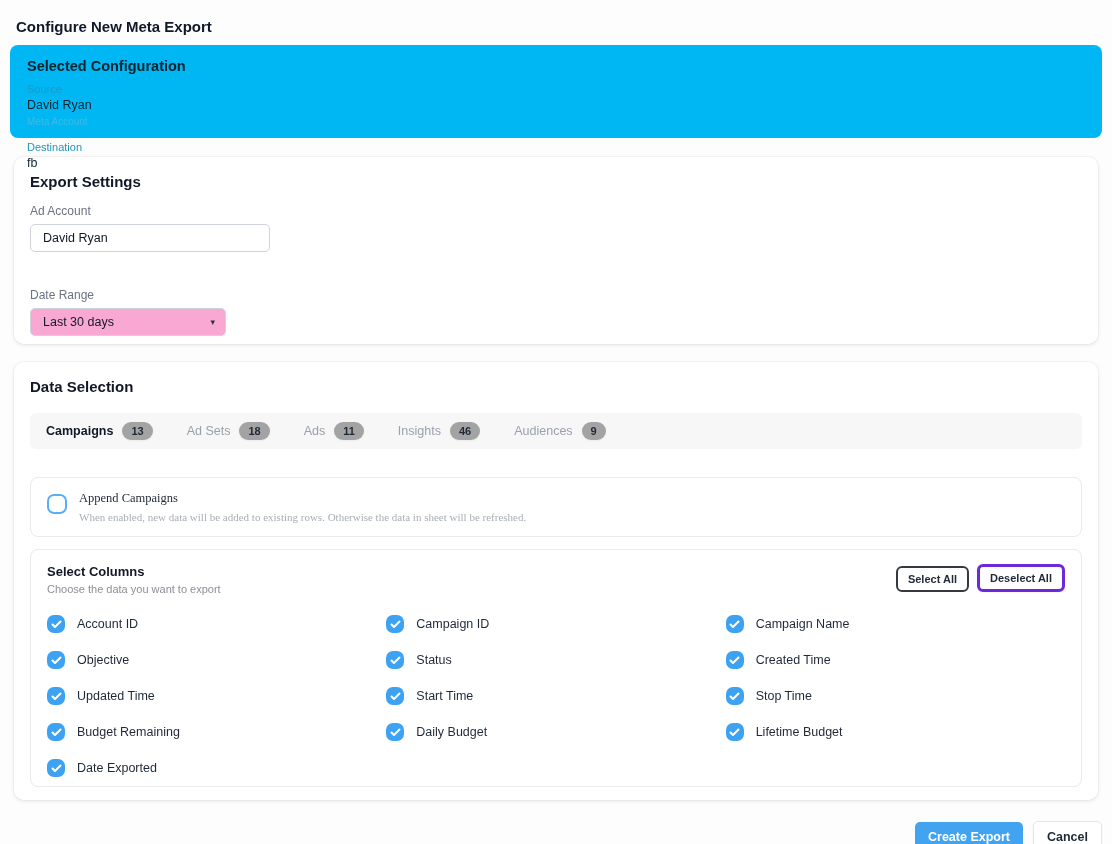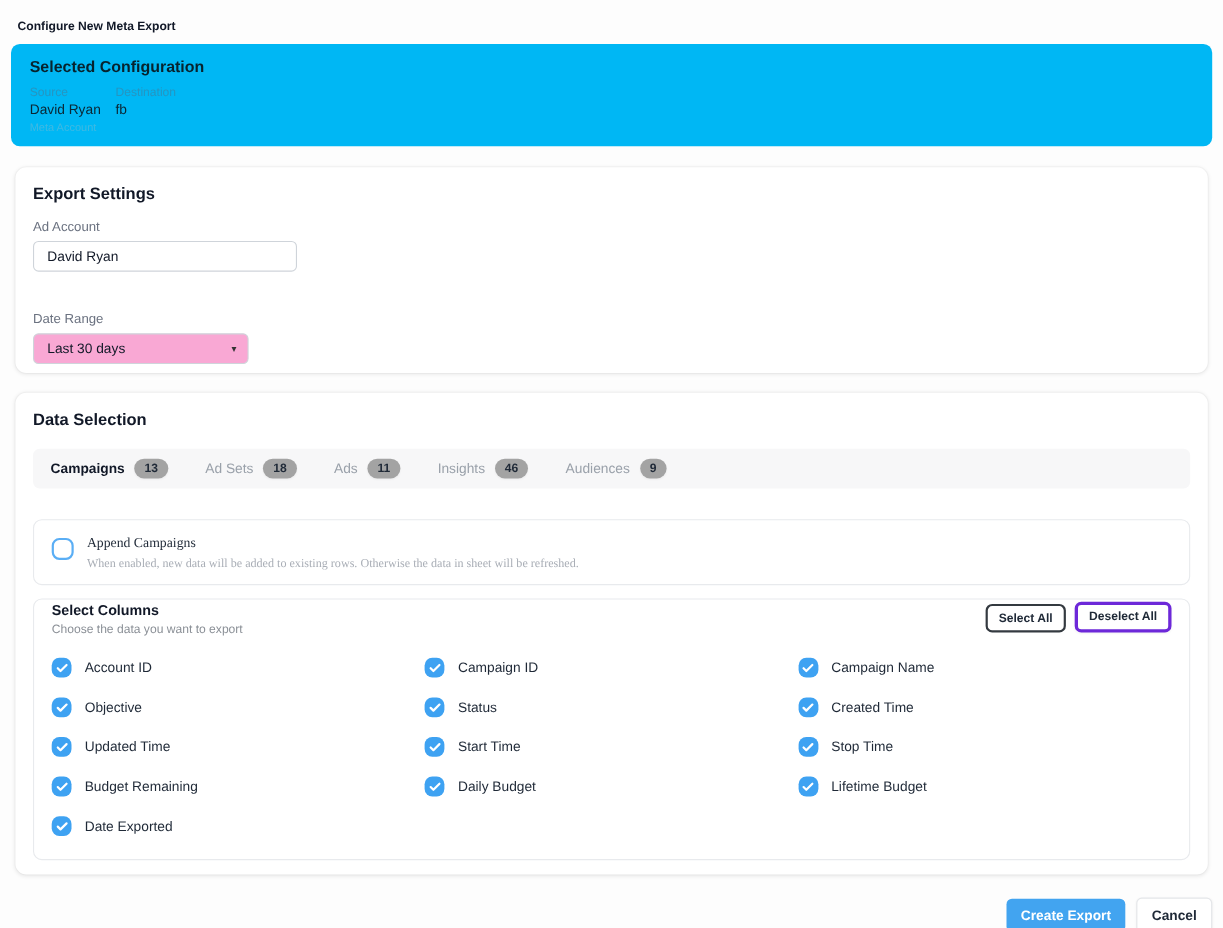--- a/index.html
+++ b/index.html
@@ -6,40 +6,40 @@
   html, body { width: 1112px; height: 844px; overflow: hidden; }
   body {
     font-family: "Liberation Sans", "DejaVu Sans", sans-serif;
     background: #fdfdfd;
     color: #111827;
   }
 
   
   .page-title {
     margin: 18px 16px 10px 16px;
-    font-size: 11px;
+    font-size: 15px;
     font-weight: 700;
     color: #111827;
   }
 
   
   .banner {
     margin: 0 10px;
     height: 93px;
     background: #00b7f4;
     border-radius: 8px;
     padding: 13px 17px;
   }
   .banner-title {
     font-size: 14.5px;
     font-weight: 700;
     color: #07232e;
     margin-bottom: 9px;
   }
-  .banner-cols { display: flex; gap: 0; }
+  .banner-cols { display: flex; gap: 14px; flex-direction: column; }
   .banner-col-source { width: 78px; }
   .banner-col-dest { }
   .banner-label { font-size: 11px; color: #2595c1; margin-bottom: 3px; }
   .banner-value { font-size: 12.5px; color: #0b2633; }
   .banner-sub { font-size: 10px; color: #3fb9e2; margin-top: 4px; }
 
   
   .card {
     margin: 0 14px;
     background: #ffffff;
@@ -122,21 +122,21 @@
   }
   .append-text { margin-left: 12px; font-family: Liberation Serif, serif; }
   .append-label { font-size: 12.5px; color: #1f2937; }
   .append-desc { font-size: 11px; color: #a9aeb6; margin-top: 5px; }
 
   
   .columns-box {
     margin-top: 12px;
     border: 1px solid #e8eaed;
     border-radius: 8px;
-    padding: 2px 16px;
+    padding: 14px 16px;
     height: 238px;
   }
   .columns-header { display: flex; justify-content: space-between; align-items: flex-start; }
   .columns-title { font-size: 13px; font-weight: 700; color: #111827; }
   .columns-subtitle { font-size: 11px; color: #8b9097; margin-top: 4px; text-align: center; }
   .columns-actions { display: flex; gap: 8px; align-items: flex-end; }
   .btn-small {
     background: #fff;
     font-family: "Liberation Sans", sans-serif;
     font-size: 11px; font-weight: 700;

